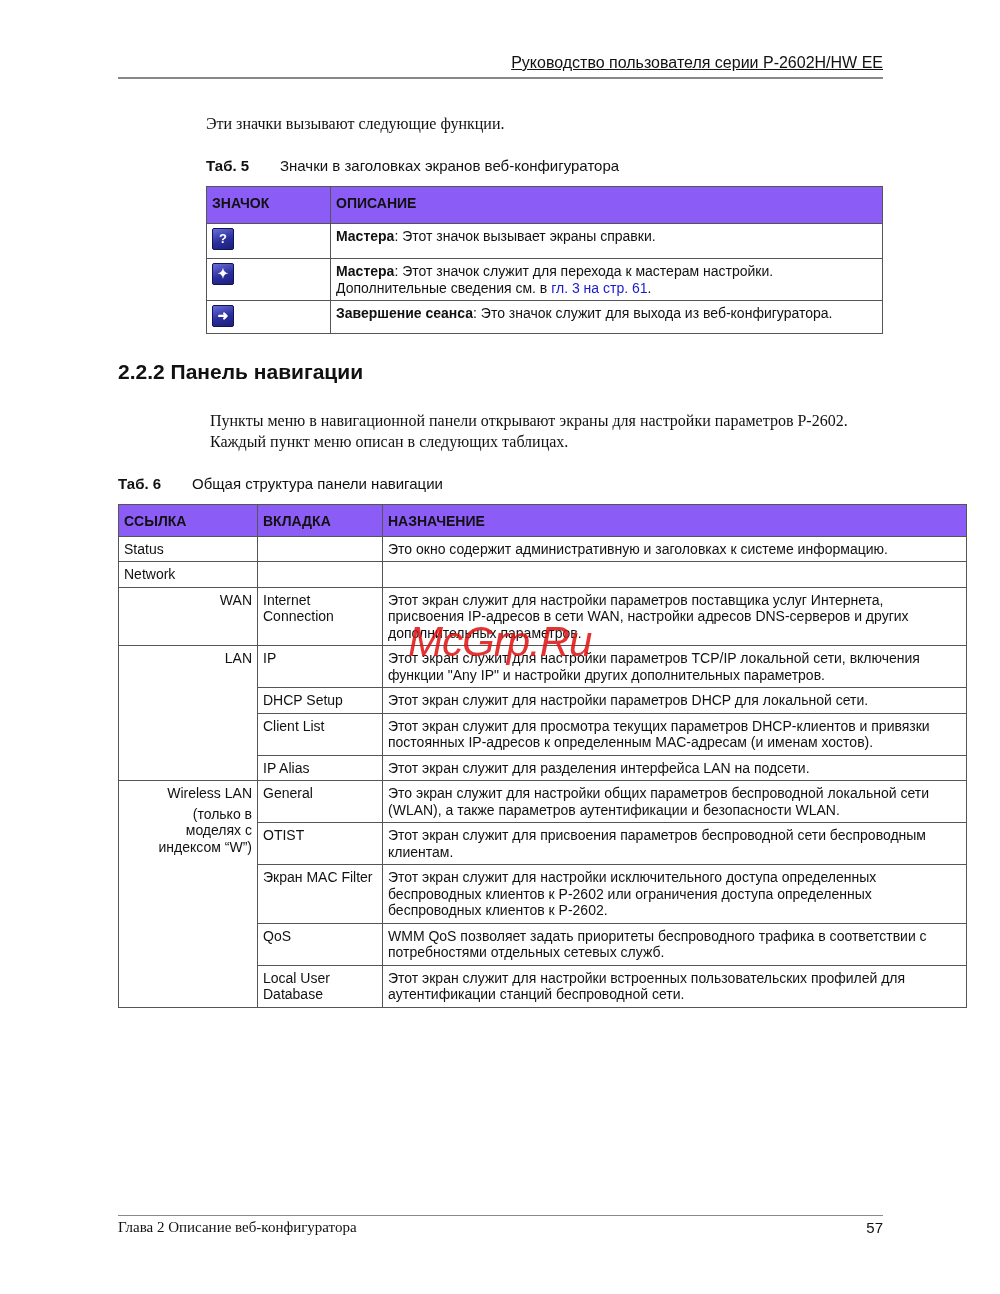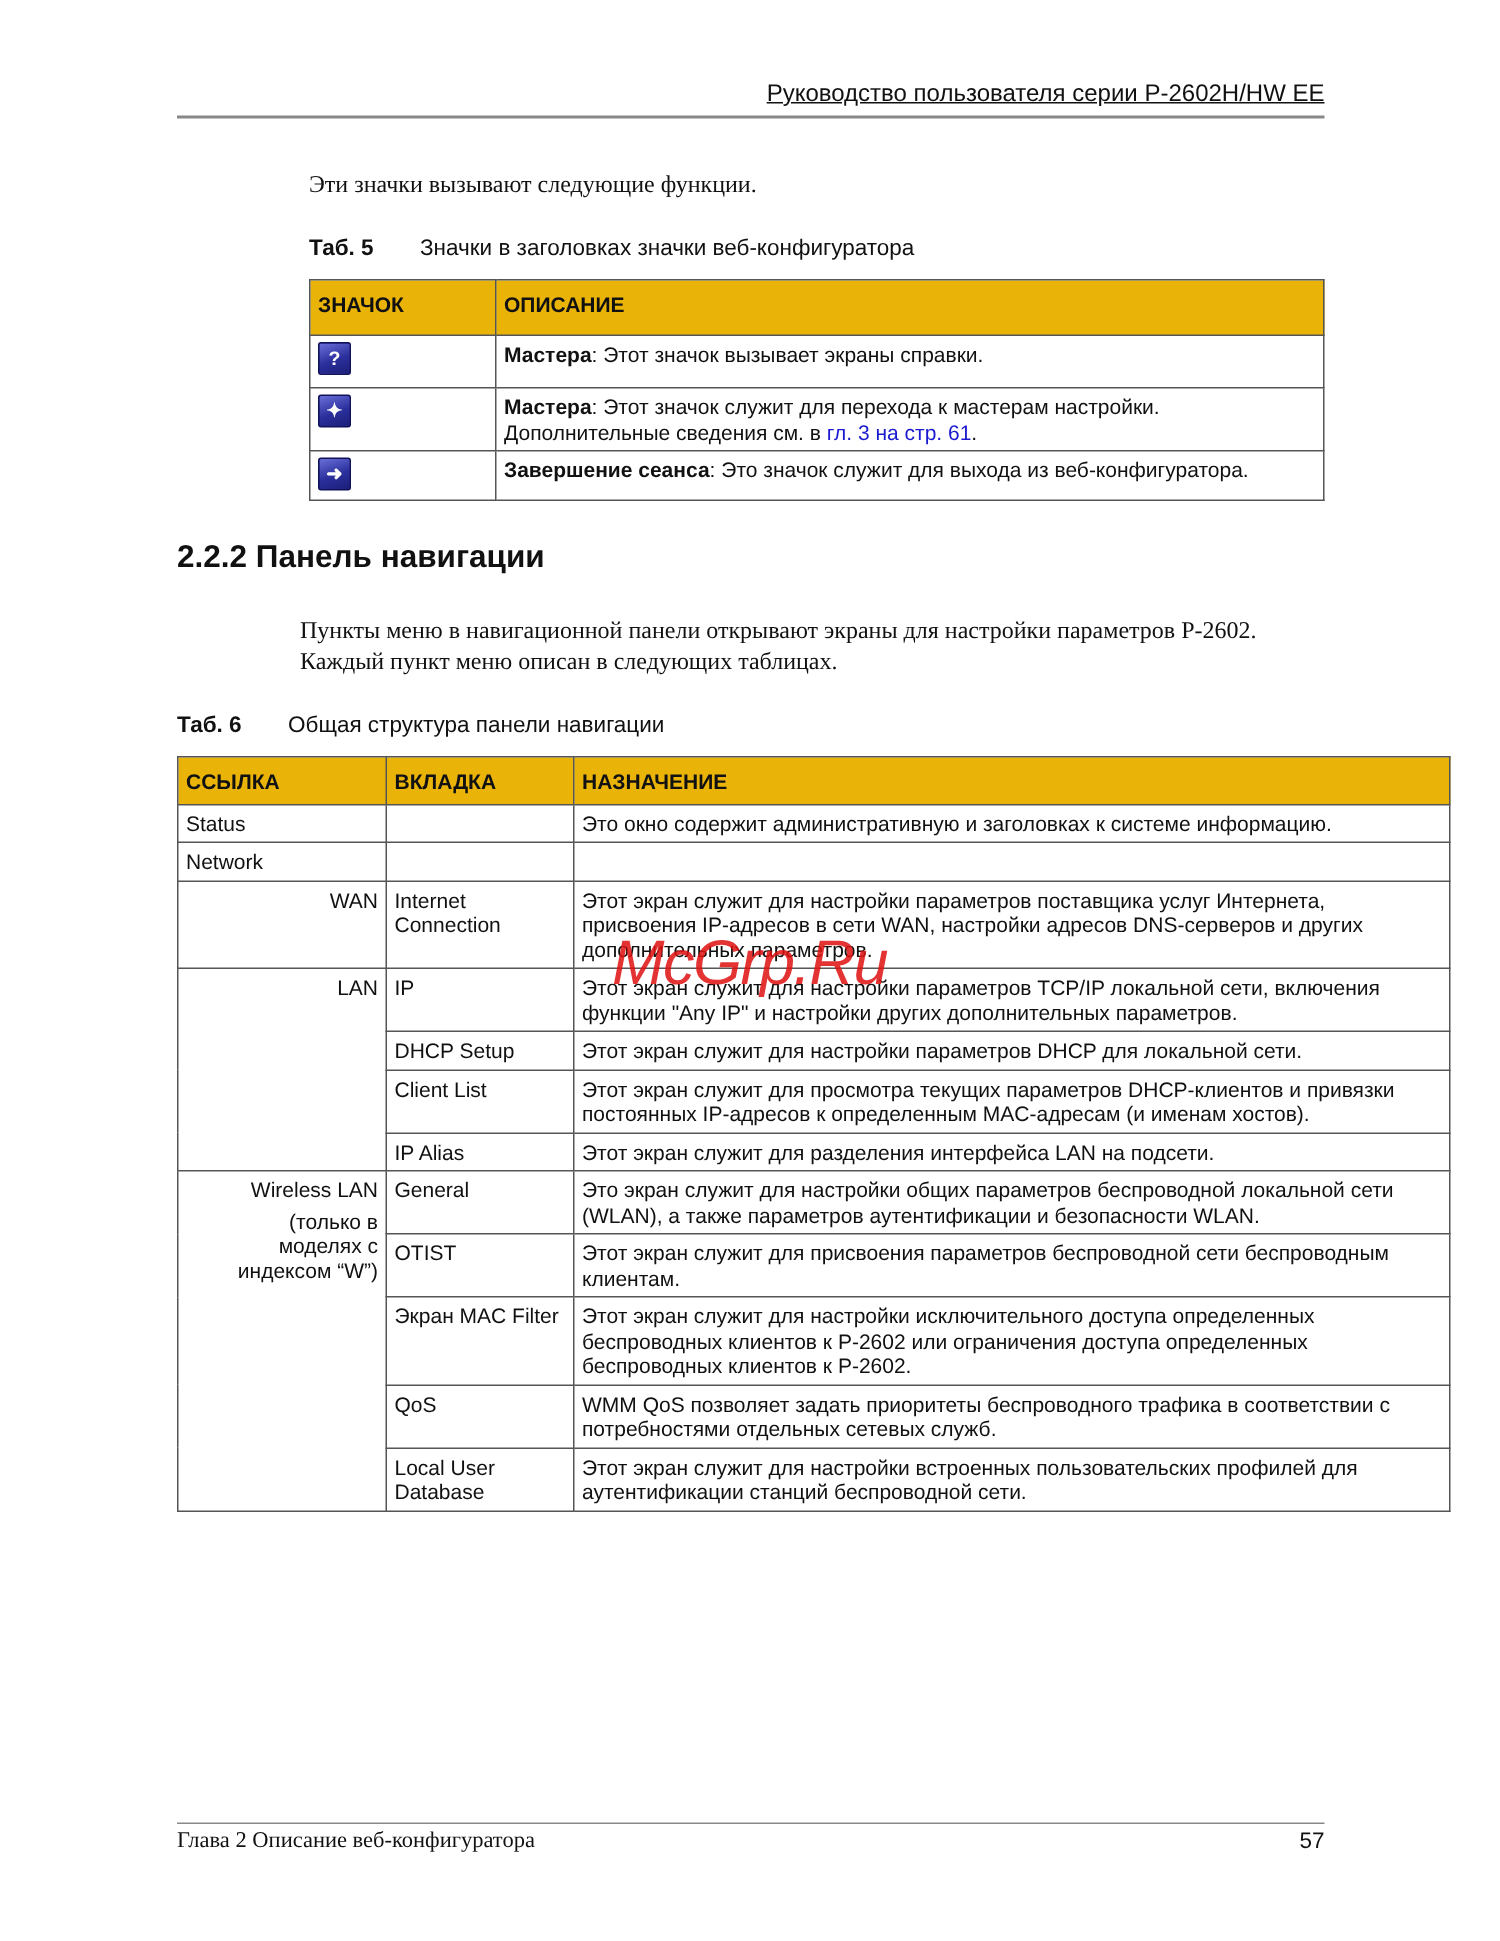--- a/index.html
+++ b/index.html
@@ -12,34 +12,34 @@
 
   .caption { position: absolute; font-family: "Liberation Sans", sans-serif; font-size: 15px; }
   .caption .num { font-weight: bold; display: inline-block; }
   .cap5 { left: 206px; top: 157px; }
   .cap5 .num { width: 74px; }
   .cap6 { left: 118px; top: 475px; }
   .cap6 .num { width: 74px; }
 
   table { border-collapse: collapse; font-family: "Liberation Sans", sans-serif; font-size: 14px; line-height: 16.5px; }
   td, th { border: 1px solid #555; vertical-align: top; text-align: left; padding: 4px 5px 4px 5px; }
-  th { background: #eab308; font-weight: bold; padding: 8px 5px 6px 5px; }
+  th { background: #8b5cf6; font-weight: bold; padding: 8px 5px 6px 5px; }
 
   .t5 { position: absolute; left: 206px; top: 186px; width: 677px; }
   .t5 th, .t5 td { height: 22px; }
   .t5 .c1 { width: 113px; }
   .icon { display: inline-block; width: 20px; height: 20px; border-radius: 2px; background: linear-gradient(160deg, #6a6fd8 0%, #2a2f9c 55%, #1c1f78 100%); border: 1px solid #10125a; position: relative; color: #fff; font-weight: bold; font-size: 13px; text-align: center; line-height: 20px; }
   .t5 .r-help td { height: 26px; }
   .t5 .r-wiz td { height: 33px; }
   .t5 .r-out td { height: 24px; }
   .link { color: #1a1ad0; }
 
   .section-title { position: absolute; left: 118px; top: 360px; font-family: "Liberation Sans", sans-serif; font-size: 21px; font-weight: bold; }
 
-  .para { position: absolute; left: 200px; top: 410px; width: 670px; font-family: "Liberation Serif", serif; font-size: 16px; line-height: 21px; }
+  .para { position: absolute; left: 210px; top: 410px; width: 670px; font-family: "Liberation Serif", serif; font-size: 16px; line-height: 21px; }
 
   .t6 { position: absolute; left: 118px; top: 504px; width: 849px; padding-left: 48px; }
   .t6 .c1 { width: 128px; }
   .t6 .c2 { width: 114px; }
   .indent { padding-left: 27px; text-align: right; }
   .sub { display: block; margin-top: 4px; }
 
   .watermark { position: absolute; left: 408px; top: 618px; font-family: "Liberation Sans", sans-serif; font-style: italic; font-size: 42px; color: #e01010; opacity: 0.85; pointer-events: none; letter-spacing: -1px; }
 
   .footer-rule { position: absolute; left: 118px; top: 1215px; width: 765px; height: 1px; background: #888; }
@@ -48,21 +48,21 @@
 </style>
 </head>
 <body>
 
 <div class="running-header">Руководство пользователя серии P-2602H/HW EE</div>
 <div class="header-rule"></div>
 
 <div class="intro">Эти значки вызывают следующие функции.</div>
 
 <div class="caption cap5">
-  <span class="num">Таб. 5</span><span>Значки в заголовках значки веб-конфигуратора</span>
+  <span class="num">Таб. 5</span><span>Значки в заголовках экранов веб-конфигуратора</span>
 </div>
 
 <table class="t5">
   <tbody>
       <tr>
     <th class="c1">ЗНАЧОК</th>
     <th>ОПИСАНИЕ</th>
   </tr>
   <tr class="r-help">
     <td><span class="icon">?</span></td>

